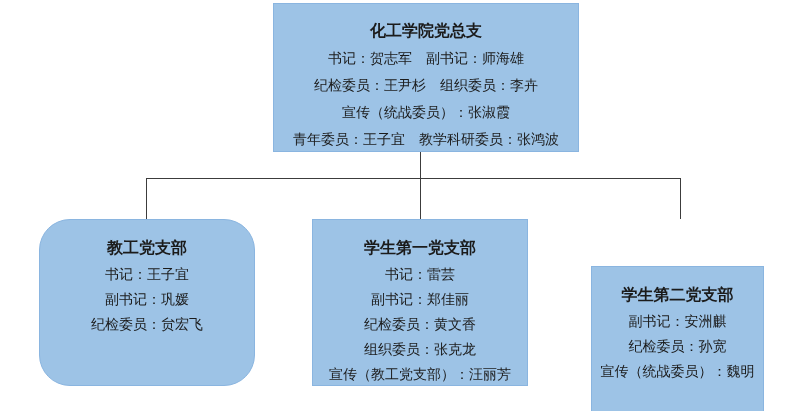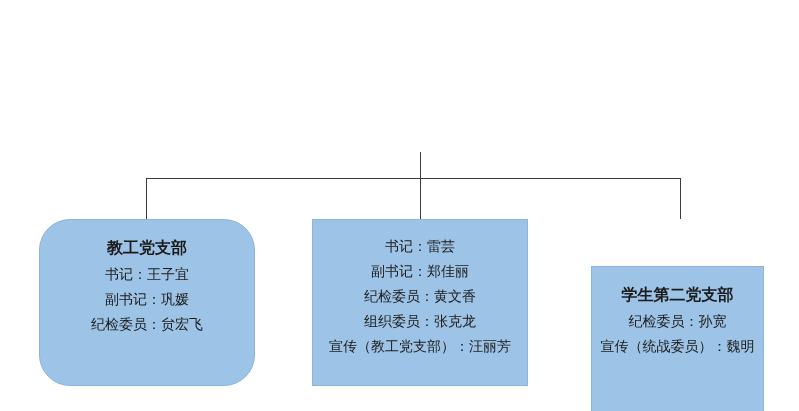--- a/index.html
+++ b/index.html
@@ -57,40 +57,49 @@
   .conn-root-v  { left: 420px; top: 152px; width: 1px; height: 67px; }
   .conn-h       { left: 146px; top: 178px; width: 535px; height: 1px; }
   .conn-left-v  { left: 146px; top: 178px; width: 1px; height: 41px; }
   .conn-right-v { left: 680px; top: 178px; width: 1px; height: 41px; }
 </style>
 </head>
 <body>
 
 <div class="canvas">
 
+  <div class="box root-box">
+    <div class="box-title">化工学院党总支</div>
+    <div class="box-line">书记：贺志军　副书记：师海雄</div>
+    <div class="box-line">纪检委员：王尹杉　组织委员：李卉</div>
+    <div class="box-line">宣传（统战委员）：张淑霞</div>
+    <div class="box-line">青年委员：王子宜　教学科研委员：张鸿波</div>
+  </div>
 
   <div class="connector conn-root-v"></div>
   <div class="connector conn-h"></div>
   <div class="connector conn-left-v"></div>
   <div class="connector conn-right-v"></div>
 
   <div class="box branch-box branch-0">
     <div class="box-title">教工党支部</div>
     <div class="box-line">书记：王子宜</div>
     <div class="box-line">副书记：巩媛</div>
     <div class="box-line">纪检委员：贠宏飞</div>
   </div>
 
   <div class="box branch-box branch-1">
+    <div class="box-title">学生第一党支部</div>
     <div class="box-line">书记：雷芸</div>
     <div class="box-line">副书记：郑佳丽</div>
     <div class="box-line">纪检委员：黄文香</div>
     <div class="box-line">组织委员：张克龙</div>
     <div class="box-line">宣传（教工党支部）：汪丽芳</div>
   </div>
 
   <div class="box branch-box branch-2">
     <div class="box-title">学生第二党支部</div>
+    <div class="box-line">副书记：安洲麒</div>
     <div class="box-line">纪检委员：孙宽</div>
     <div class="box-line">宣传（统战委员）：魏明</div>
   </div>
 
 </div>
 
 </body></html>

